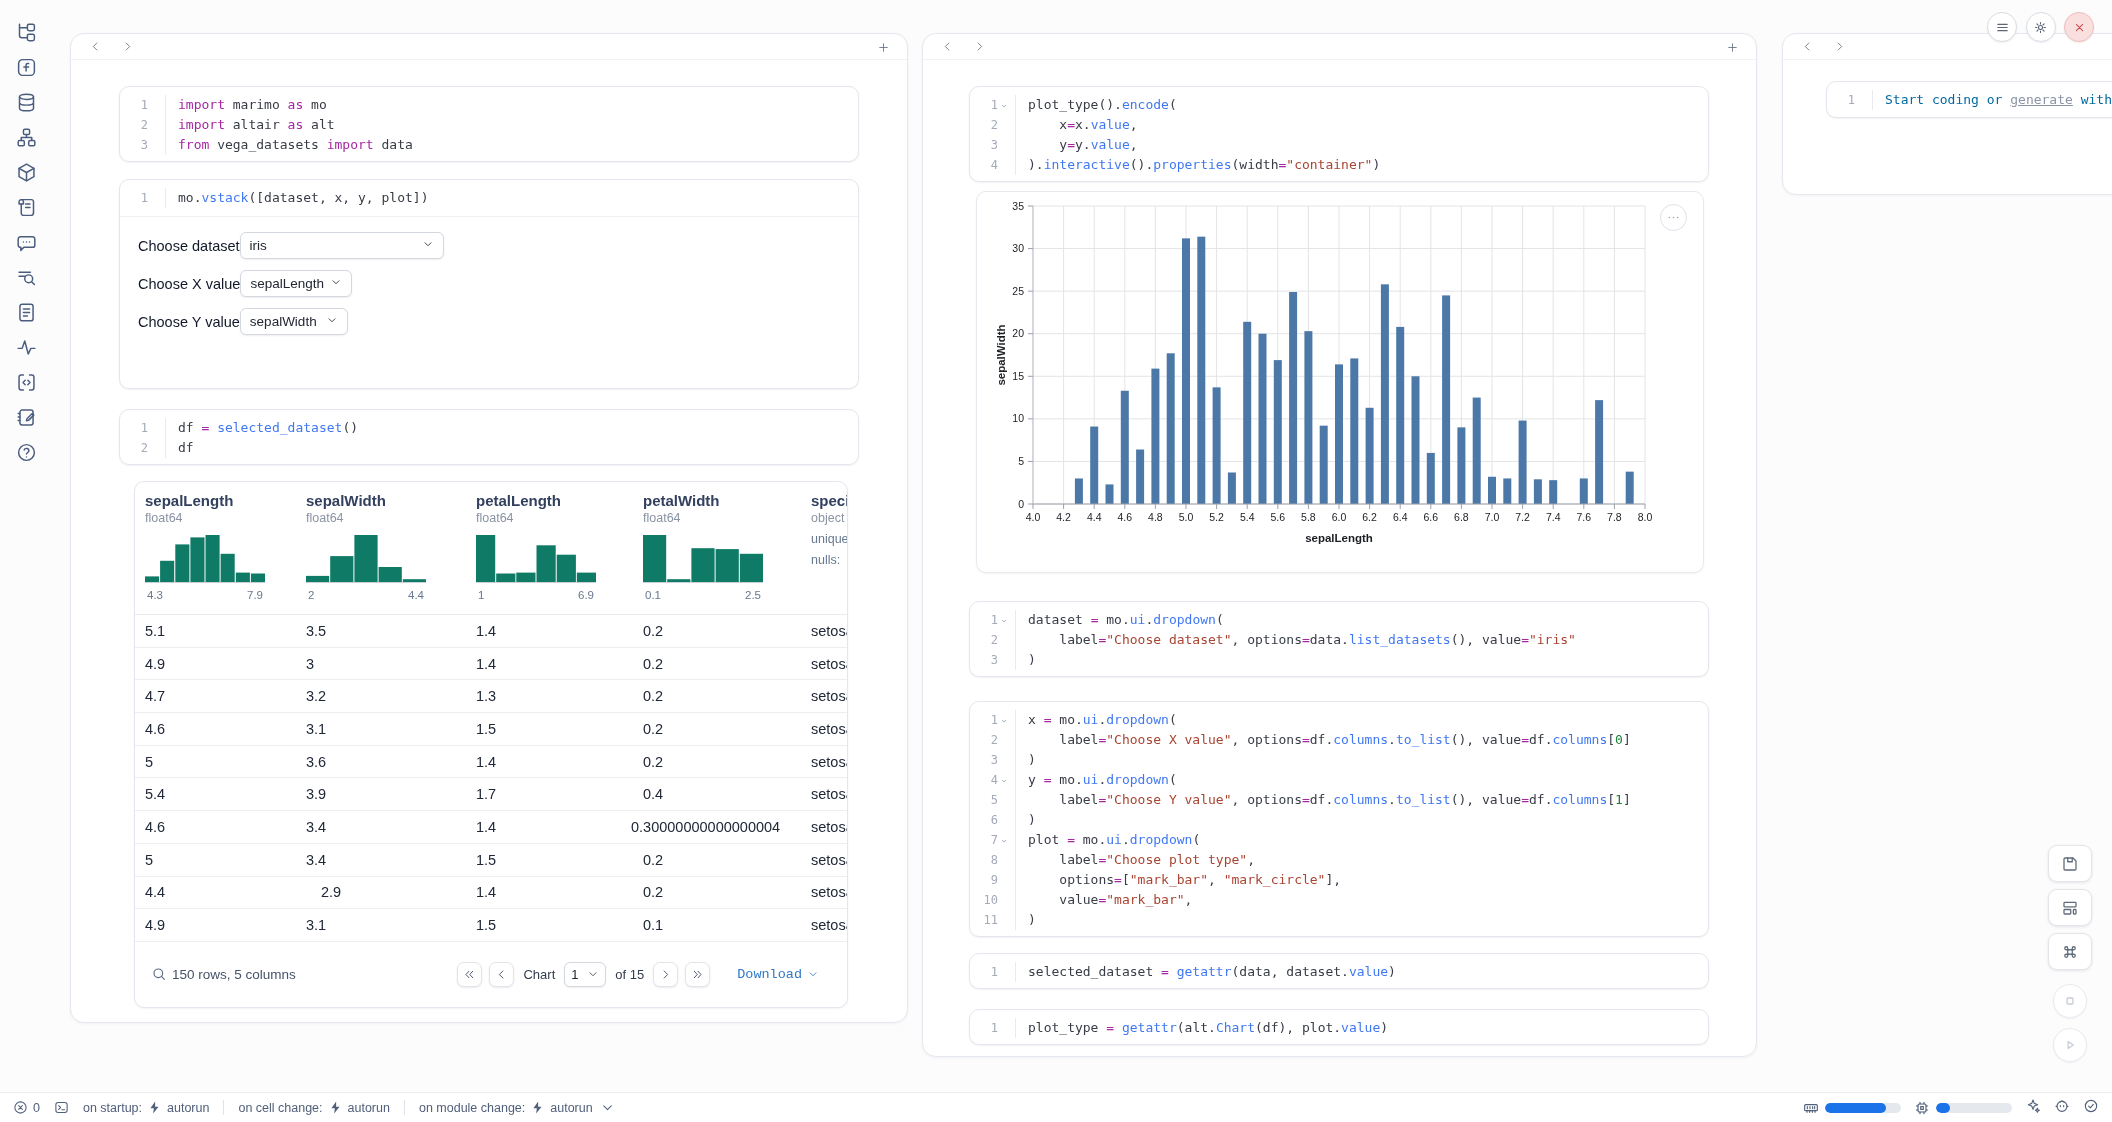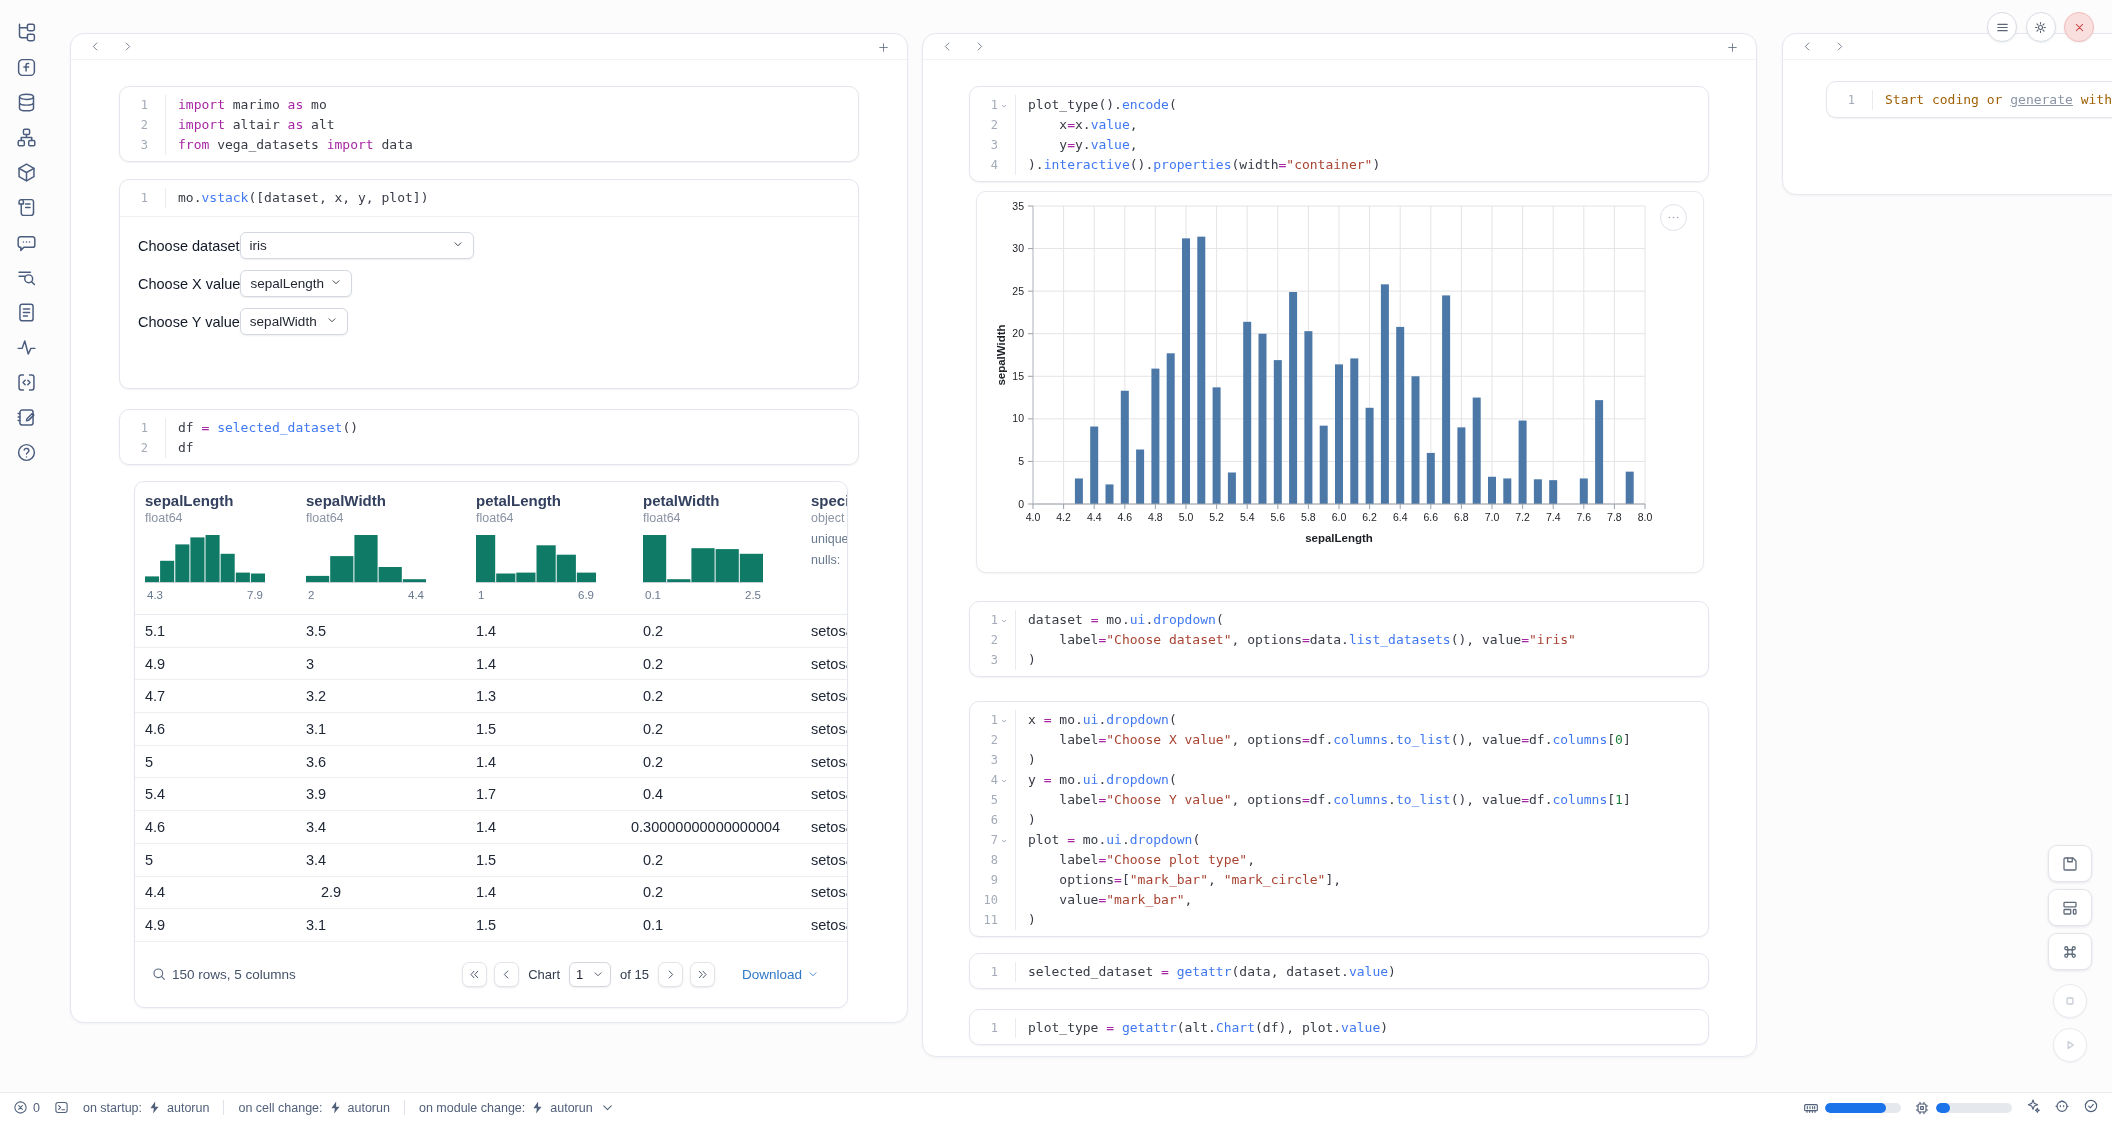--- a/index.html
+++ b/index.html
@@ -24,21 +24,21 @@
   #right-panel{left:1782px;top:33px;width:380px;height:160px;}
 
   
   .cell{position:absolute;background:#fff;border:1px solid #e3e7ed;border-radius:10px;box-shadow:0 1px 2px rgba(16,24,40,.06);overflow:hidden;padding:8px 0;box-sizing:border-box;}
   .cline{display:flex;height:20px;line-height:20px;font-family:"DejaVu Sans Mono",monospace;font-size:13px;white-space:pre;}
   .lnum{width:28px;text-align:right;color:#a3abb8;font-size:12px;flex:none;}
   .foldcol{width:13px;flex:none;color:#a3abb8;text-align:center;}
   .foldcol i{display:inline-block;transform:rotate(90deg);font-style:normal;font-size:10px;}
   .ctext{border-left:1px solid #e8ebf0;padding-left:12px;flex:1;margin-left:4px;}
   .tok-kw{color:#a626a4;}.tok-fn{color:#4078f2;}.tok-str{color:#a94432;}.tok-num{color:#1a7f37;}.tok-tx{color:#383c46;}
-  .tok-ph{color:#a16207;}.tok-phu{color:#8b95a6;text-decoration:underline;}
+  .tok-ph{color:#0369a1;}.tok-phu{color:#8b95a6;text-decoration:underline;}
   .cell-divider{height:1px;background:#eef1f4;margin-top:8px;}
 
   
   .ctrl-area{padding:15px 18px 0;display:flex;flex-direction:column;gap:11px;}
   .ctrl-row{display:flex;align-items:center;gap:0;font-size:14.5px;color:#111827;height:27px;}
   .select{height:27px;border:1px solid #d3d8df;border-radius:6px;background:#fff;
     box-shadow:0 1px 2px rgba(0,0,0,.07);display:flex;align-items:center;justify-content:space-between;
     padding:0 9px;font-size:13.5px;color:#222733;box-sizing:border-box;}
   .select [data-icon] svg{width:12px;height:12px;color:#3c4450;}
 
@@ -58,21 +58,21 @@
   .tfoot{flex:1;display:flex;align-items:center;padding:0 22px 0 16px;gap:5px;}
   .tsearch{background:none;border:none;color:#5b6b80;padding:0;}
   .tsearch svg{width:16px;height:16px;}
   .tfoot-summary{font-size:13.5px;color:#45536b;}
   .pager{margin-left:auto;display:flex;align-items:center;gap:7px;}
   .pbtn{width:25px;height:25px;border:1px solid #e1e5ea;border-radius:7px;background:#fff;
     box-shadow:0 1px 2px rgba(16,24,40,.09);display:flex;align-items:center;justify-content:center;color:#3e4b61;padding:0;}
   .pbtn svg{width:13px;height:13px;}
   .page-label{font-size:13px;color:#323c4e;margin:0 2px;}
   .page-select{width:42px;height:25px;font-size:13px;padding:0 6px;}
-  .download{display:flex;align-items:center;gap:5px;color:#3078c8;font-size:13.5px;margin-left:14px;background:none;border:none;}
+  .download{display:flex;align-items:center;gap:5px;color:#3078c8;font-size:13.5px;margin-left:14px;background:none;border:none;font-family:Liberation Mono, monospace;}
   .download [data-icon] svg{width:12px;height:12px;}
 
   
   .chart-card{position:absolute;border:1px solid #e6e9ee;border-radius:10px;background:#fff;box-shadow:0 1px 2px rgba(16,24,40,.05);}
   .chart-menu{position:absolute;top:12px;right:16px;width:27px;height:27px;border:1px solid #dde1e7;border-radius:50%;
     background:#fff;color:#9aa3b0;display:flex;align-items:center;justify-content:center;padding:0;}
   .chart-menu svg{width:15px;height:15px;}
   .chart-svg text{font-family:"Liberation Sans",sans-serif;fill:#1b1e23;}
 
   
@@ -197,21 +197,21 @@
     </div>
 
   <div class="cell" style="left:48px;top:145px;width:740px;height:210px;padding-bottom:0;">
     <div>
         <div class="cline"><span class="lnum">1</span><span class="foldcol"></span><span class="ctext"><span class="tok-tx">mo.</span><span class="tok-fn">vstack</span><span class="tok-tx">([dataset, x, y, plot])</span></span></div>
       </div>
     <div class="cell-divider"></div>
     <div class="ctrl-area">
         <div class="ctrl-row">
           <span>Choose dataset</span>
-          <div class="select" style="width: 234px;">
+          <div class="select" style="width: 204px;">
             <span>iris</span>
             <span><svg viewBox="0 0 24 24" fill="none" stroke="currentColor" stroke-width="1.7" stroke-linecap="round" stroke-linejoin="round" style="width: 12px; height: 12px;">
                 <path d="M6 9.5l6 6 6-6"></path>
               </svg></span>
           </div>
         </div>
         <div class="ctrl-row">
           <span>Choose X value</span>
           <div class="select" style="width: 112px;">
             <span>sepalLength</span>

